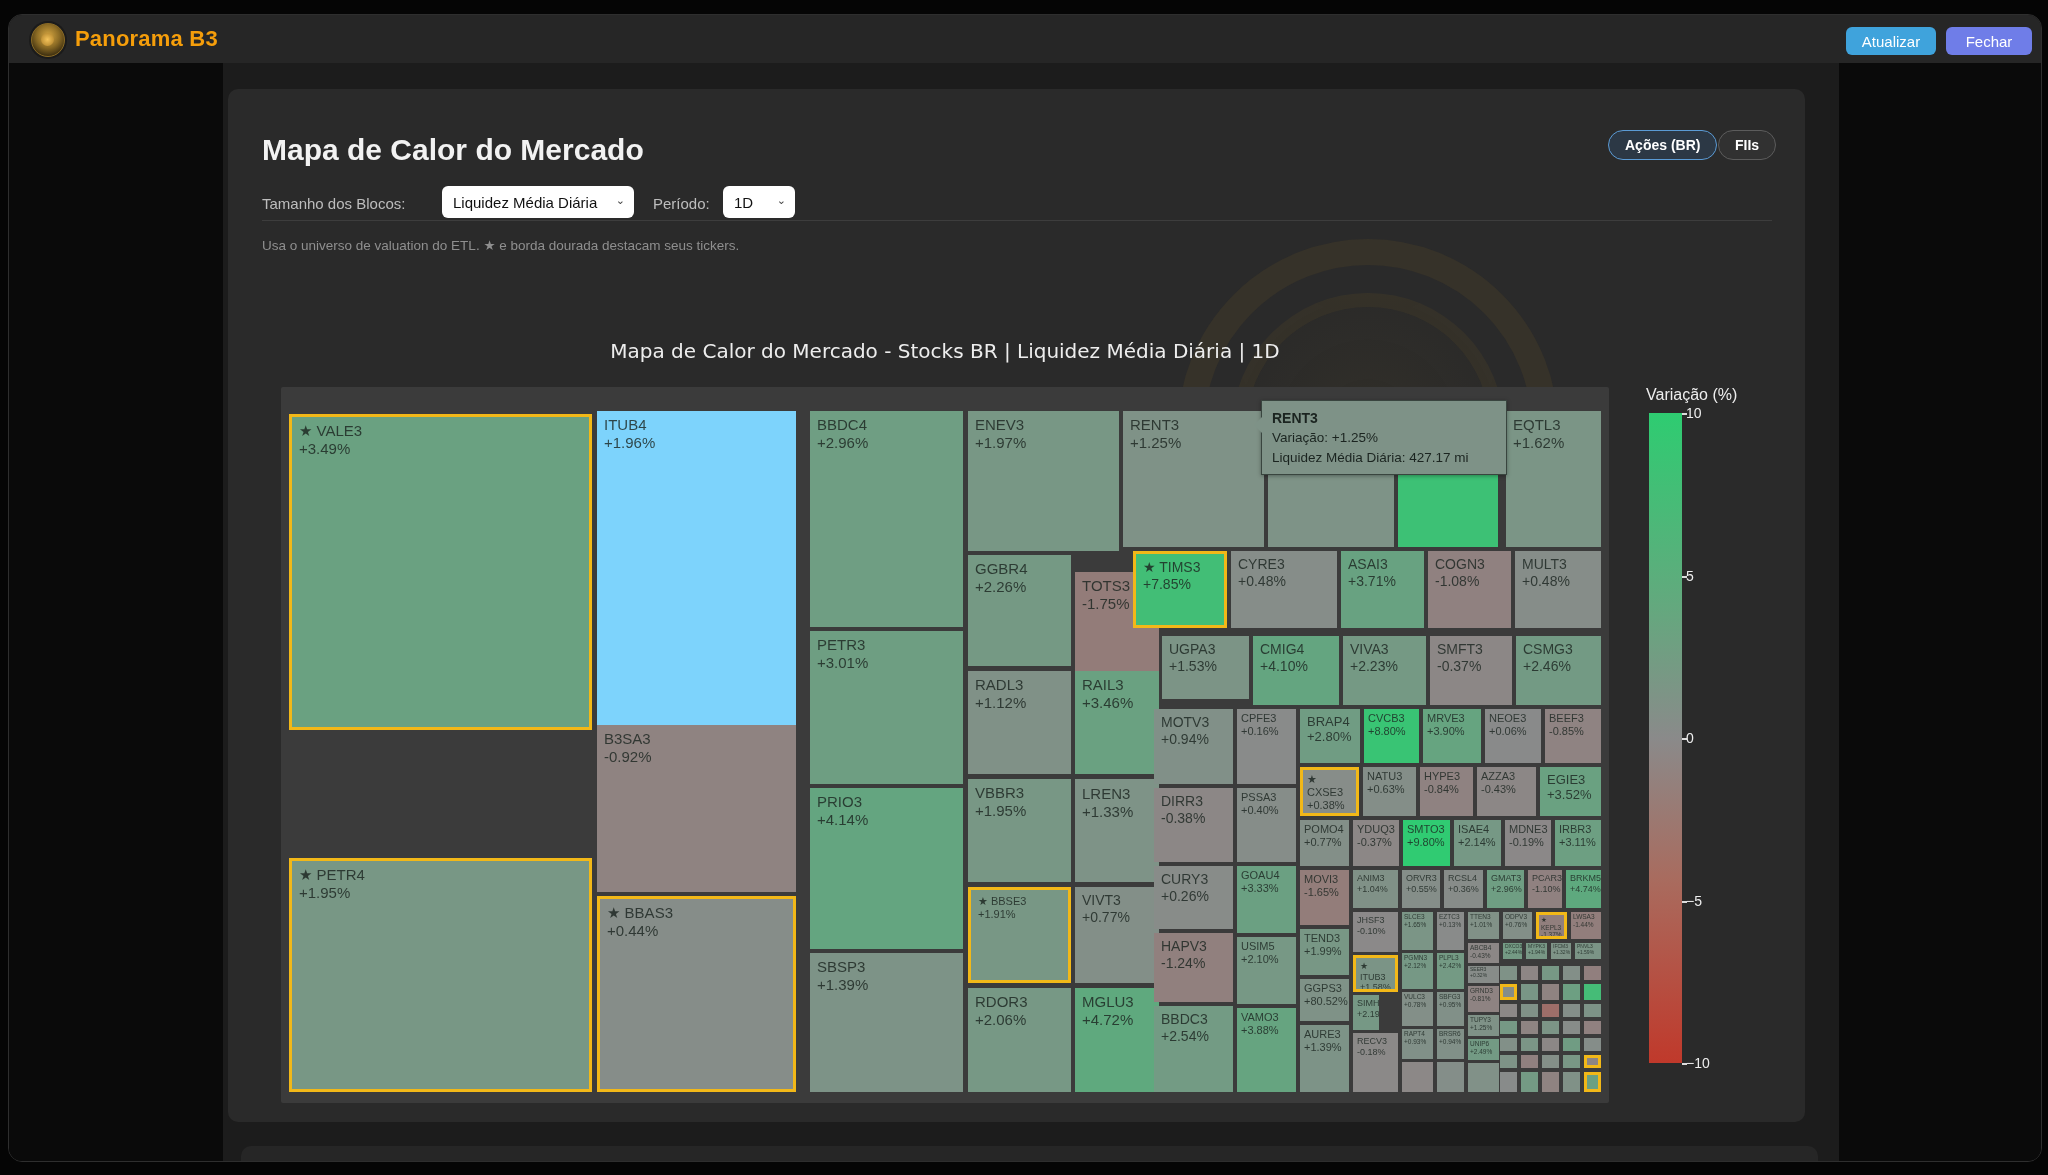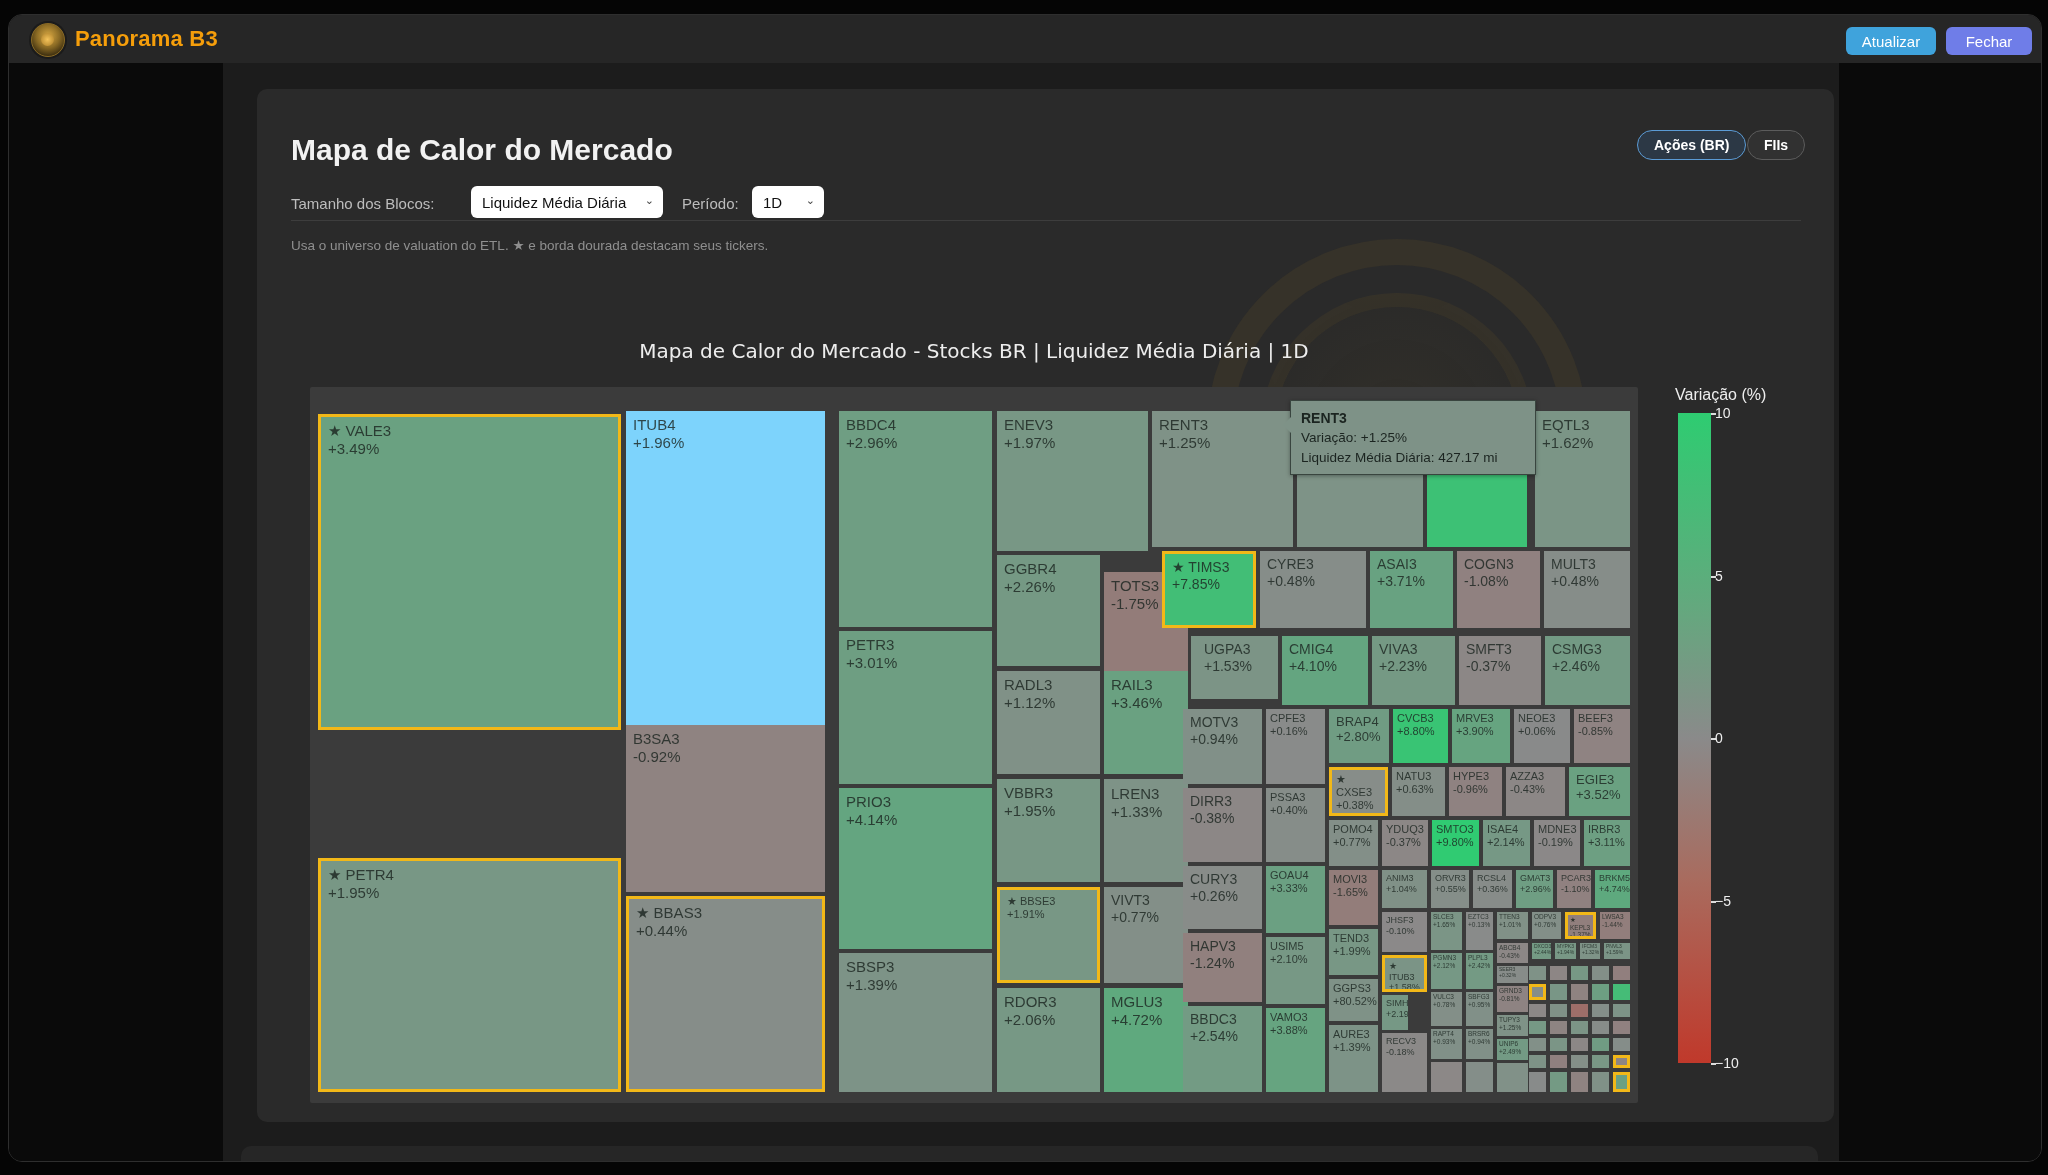--- a/index.html
+++ b/index.html
@@ -14,21 +14,21 @@
   .logo:after{content:"";position:absolute;left:9px;top:9px;width:13px;height:13px;border-radius:50%;background:radial-gradient(circle,#f4c35a,#a87b26);}
   .brand{left:66px;top:11px;font-size:22px;font-weight:800;color:#f59e0b;letter-spacing:.2px;}
   .btn{top:12px;height:28px;border-radius:6px;color:#fff;font-size:15px;font-weight:500;display:flex;align-items:center;justify-content:center;cursor:pointer;border:none;}
   .btn-update{left:1837px;width:90px;background:#3fa3dc;}
   .btn-close{left:1937px;width:86px;background:#6f7de8;}
   
   .content-col{left:214px;top:48px;width:1616px;height:1098px;background:#1c1c1c;}
   .side-left{left:0;top:48px;width:214px;height:1098px;background:#0a0a0a;}
   .side-right{left:1830px;top:48px;width:202px;height:1098px;background:#0a0a0a;}
   
-  .card{left:248px;top:74px;width:1577px;height:1033px;background:#2a2a2a;border-radius:10px;overflow:hidden;}
+  .card{left:219px;top:74px;width:1577px;height:1033px;background:#2a2a2a;border-radius:10px;overflow:hidden;}
   .card2{left:232px;top:1131px;width:1577px;height:26px;background:#262626;border-radius:10px 10px 0 0;}
   .page-title{left:34px;top:44px;font-size:30px;font-weight:700;color:#f2f2f2;}
   .pill{top:41px;height:30px;border-radius:16px;display:flex;align-items:center;padding:0 16px;font-size:14px;font-weight:700;color:#fff;box-sizing:border-box;cursor:pointer;}
   .pill-acoes{left:1380px;background:rgba(52,100,150,.25);border:1.5px solid #5b9bd5;}
   .pill-fiis{left:1490px;background:#313131;border:1.5px solid #5c5c5c;}
   .divider{left:34px;top:131px;width:1510px;height:1px;background:#3d3d3d;}
   .ctl-label{top:106px;font-size:15px;color:#bdbdbd;}
   .select{top:97px;height:32px;background:#fff;border-radius:6px;color:#111;font-size:15px;display:flex;align-items:center;padding:0 30px 0 11px;cursor:pointer;box-sizing:border-box;}
   .select .chev{position:absolute;right:9px;top:8px;color:#444;font-size:11px;}
   .hint{left:34px;top:148px;font-size:13.5px;color:#8f8f8f;}
@@ -191,21 +191,21 @@
             <div>+3.71%</div>
           </div>
           <div class="cell" style="left: 1147px; top: 164px; width: 83px; height: 77px; background: rgb(144, 129, 128); font-size: 14px; padding: 5px 7px;">
             <div>COGN3</div>
             <div>-1.08%</div>
           </div>
           <div class="cell" style="left: 1234px; top: 164px; width: 86px; height: 77px; background: rgb(134, 141, 137); font-size: 14px; padding: 5px 7px;">
             <div>MULT3</div>
             <div>+0.48%</div>
           </div>
-          <div class="cell" style="left: 881px; top: 249px; width: 87px; height: 63px; background: rgb(124, 148, 134); font-size: 14px; padding: 5px 13px;">
+          <div class="cell" style="left: 881px; top: 249px; width: 87px; height: 63px; background: rgb(124, 148, 134); font-size: 14px; padding: 5px 7px;">
             <div>UGPA3</div>
             <div>+1.53%</div>
           </div>
           <div class="cell" style="left: 972px; top: 249px; width: 86px; height: 69px; background: rgb(100, 165, 128); font-size: 14px; padding: 5px 7px;">
             <div>CMIG4</div>
             <div>+4.10%</div>
           </div>
           <div class="cell" style="left: 1062px; top: 249px; width: 83px; height: 69px; background: rgb(117, 153, 132); font-size: 14px; padding: 5px 7px;">
             <div>VIVA3</div>
             <div>+2.23%</div>
@@ -257,21 +257,21 @@
           <div class="cell gold" style="left: 1019px; top: 380px; width: 59px; height: 49px; background: rgb(135, 141, 137); font-size: 11px; padding: 3px 4px;">
             <div>★ CXSE3</div>
             <div>+0.38%</div>
           </div>
           <div class="cell" style="left: 1082px; top: 380px; width: 53px; height: 49px; background: rgb(132, 142, 136); font-size: 11px; padding: 3px 4px;">
             <div>NATU3</div>
             <div>+0.63%</div>
           </div>
           <div class="cell" style="left: 1139px; top: 380px; width: 53px; height: 49px; background: rgb(143, 130, 129); font-size: 11px; padding: 3px 4px;">
             <div>HYPE3</div>
-            <div>-0.96%</div>
+            <div>-0.84%</div>
           </div>
           <div class="cell" style="left: 1196px; top: 380px; width: 59px; height: 49px; background: rgb(140, 135, 134); font-size: 11px; padding: 3px 4px;">
             <div>AZZA3</div>
             <div>-0.43%</div>
           </div>
           <div class="cell" style="left: 1259px; top: 380px; width: 61px; height: 49px; background: rgb(106, 161, 129); font-size: 13px; padding: 5px 7px;">
             <div>EGIE3</div>
             <div>+3.52%</div>
           </div>
           <div class="cell" style="left: 1019px; top: 433px; width: 49px; height: 46px; background: rgb(131, 143, 136); font-size: 11px; padding: 3px 4px;">

